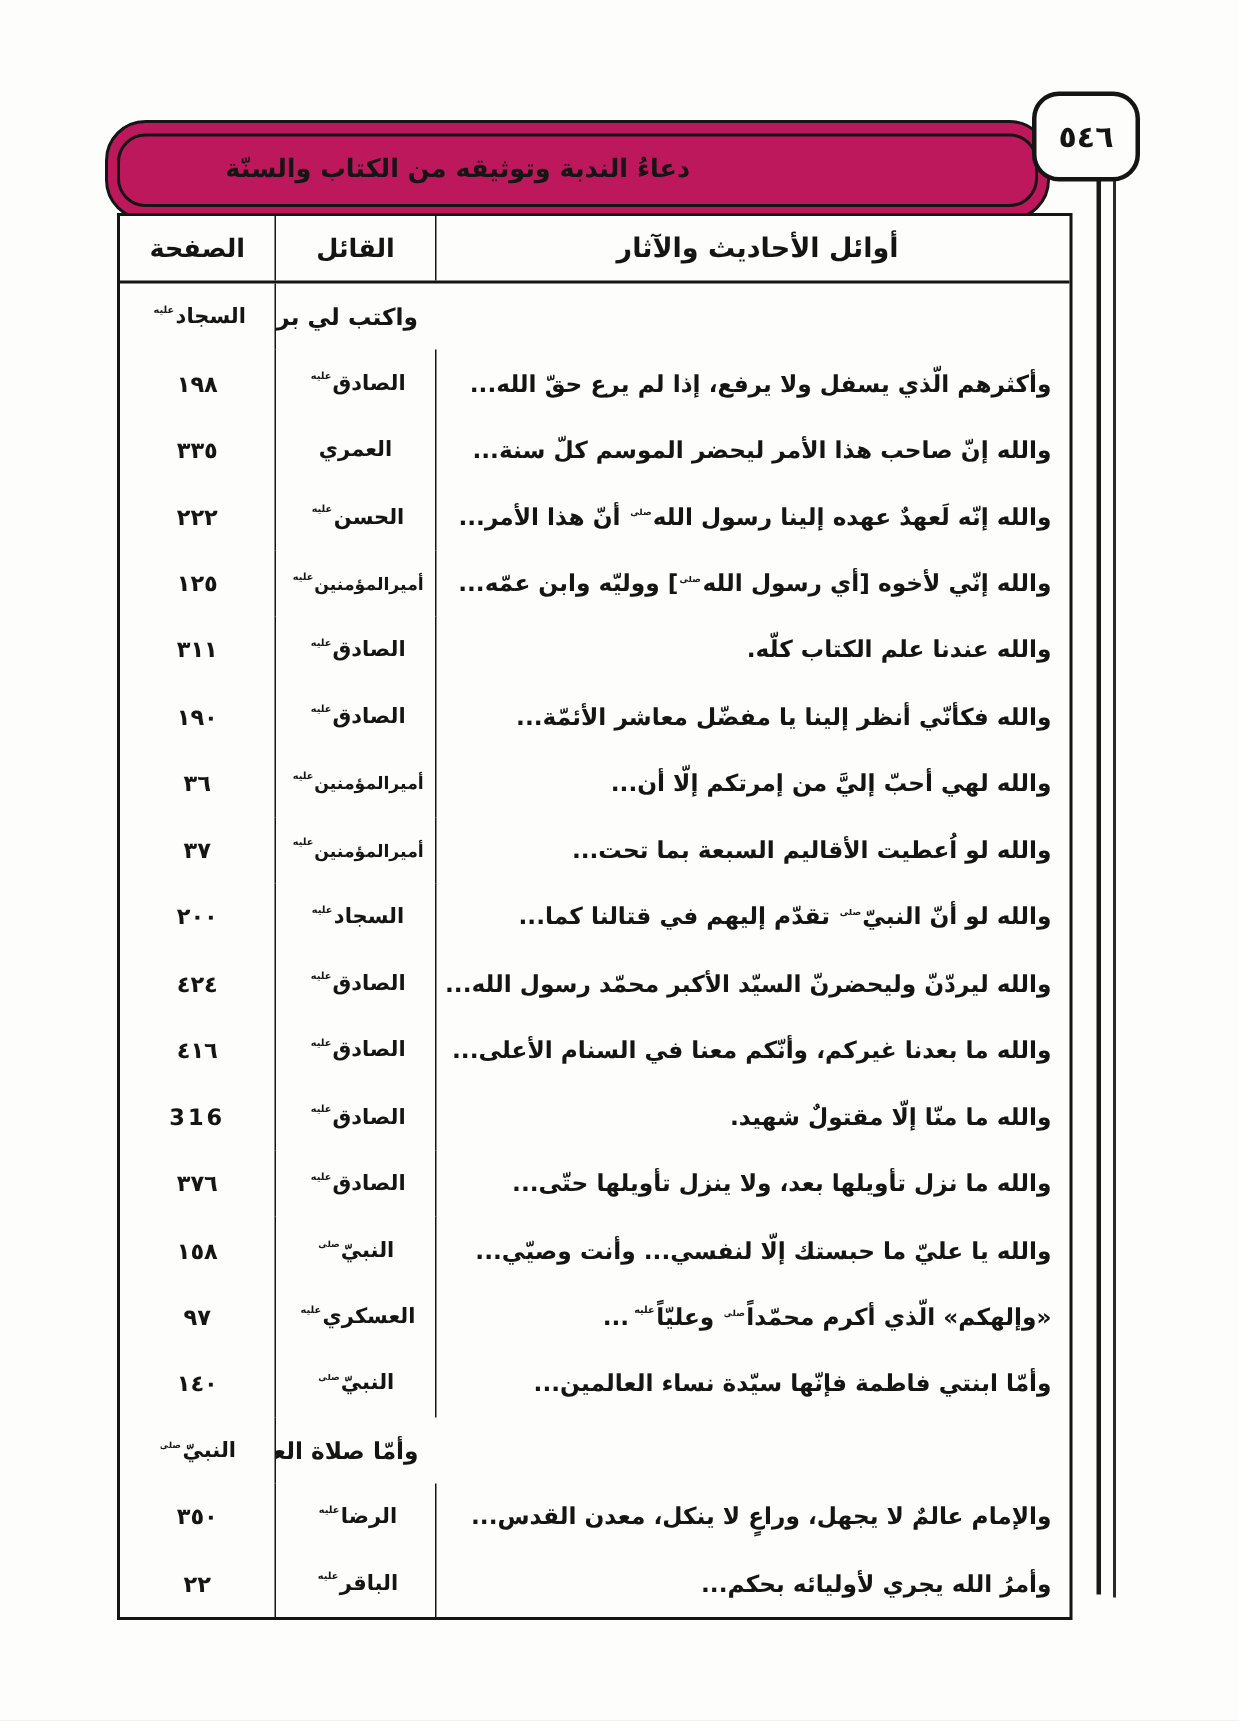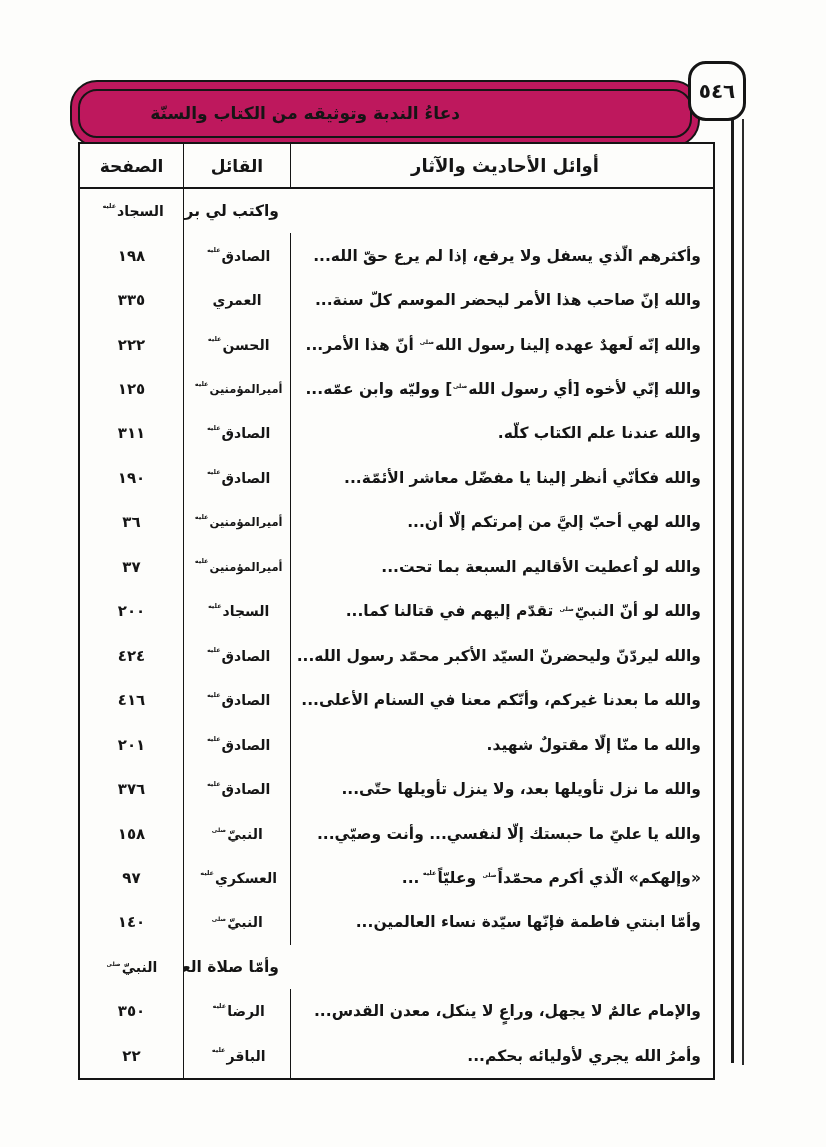--- a/index.html
+++ b/index.html
@@ -27,21 +27,21 @@
   }
   .header-title {
     position: absolute; top: 50%; right: 238px;
     transform: translateY(-54%);
     font-size: 17px; font-weight: bold; white-space: nowrap;
   }
 
   
   .page-badge {
     position: absolute; left: 688px; top: 61px;
-    width: 58px; height: 60px;
+    width: 72px; height: 60px;
     border: 3px solid #151515; border-radius: 18px;
     background: #fdfdfb;
     display: flex; align-items: center; justify-content: center;
     font-size: 20px; font-weight: bold;
     z-index: 3;
   }
 
   
   .margin-rule-a { position: absolute; left: 731px; top: 119px; width: 2.5px; height: 944px; background: #1a1a1a; }
   .margin-rule-b { position: absolute; left: 742px; top: 119px; width: 1.5px; height: 946px; background: #2a2a2a; }
@@ -186,21 +186,21 @@
           </div>
         </div>
         <div class="trow">
           <div class="cell cell-page">٤١٦</div>
           <div class="cell cell-speaker">الصادق<span class="hon hon-a">عليه السلام</span></div>
           <div class="cell cell-text">
             <span>والله ما بعدنا غيركم، وأنّكم معنا في السنام الأعلى...</span>
           </div>
         </div>
         <div class="trow">
-          <div class="cell cell-page">٢٠١</div>
+          <div class="cell cell-page">316</div>
           <div class="cell cell-speaker">الصادق<span class="hon hon-a">عليه السلام</span></div>
           <div class="cell cell-text">
             <span>والله ما منّا إلّا مقتولٌ شهيد.</span>
           </div>
         </div>
         <div class="trow">
           <div class="cell cell-page">٣٧٦</div>
           <div class="cell cell-speaker">الصادق<span class="hon hon-a">عليه السلام</span></div>
           <div class="cell cell-text">
             <span>والله ما نزل تأويلها بعد، ولا ينزل تأويلها حتّى...</span>

